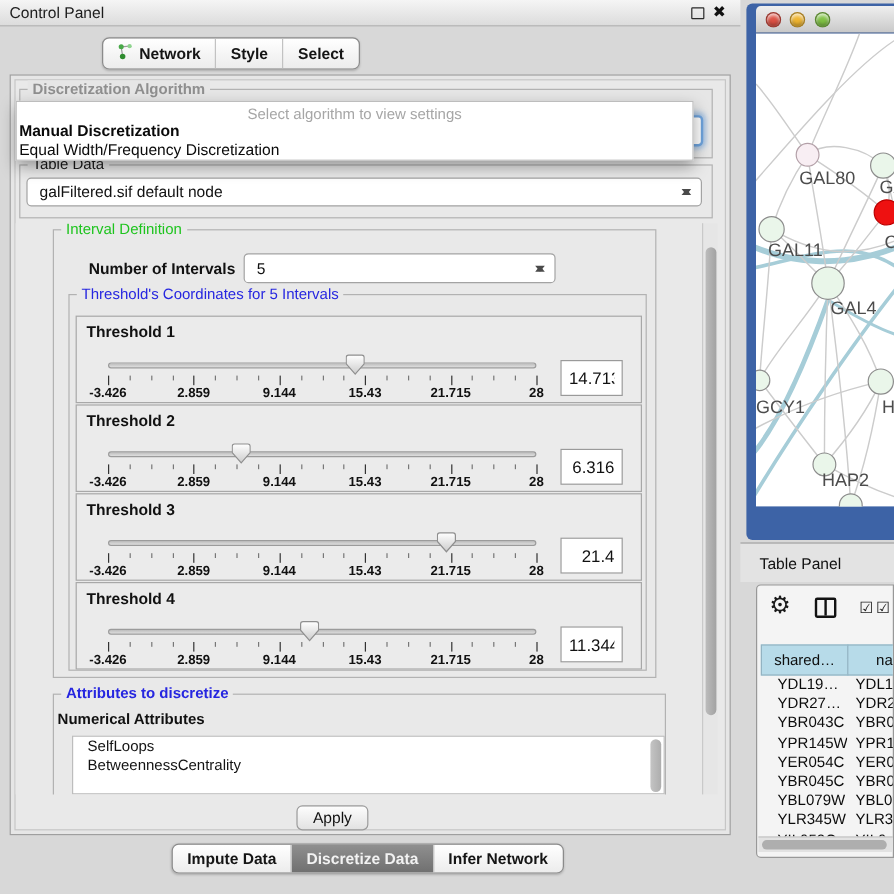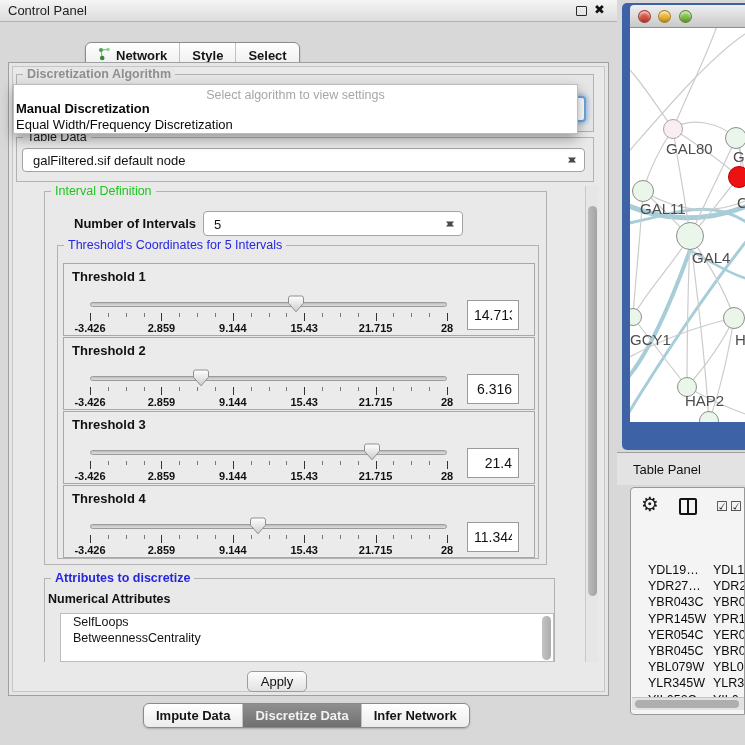--- a/index.html
+++ b/index.html
@@ -14,21 +14,21 @@
   .float-btn { position:absolute; left:576px; top:6px; width:11px; height:10px;
     border:1.5px solid #2a2a2a; border-radius:1px; }
   .close-btn { position:absolute; left:594px; top:2px; font-size:13px; font-weight:bold; color:#111; }
 
   
   .segbar { position:absolute; display:inline-flex; border:1px solid #8b8b8b; border-radius:6px;
     overflow:hidden; background:linear-gradient(#ffffff,#ececec); box-shadow:0 1px 2px rgba(0,0,0,.2); }
   .seg { padding:4px 12px; font-size:13px; font-weight:700; color:#151515; display:flex; align-items:center; gap:5px; white-space:nowrap; }
   .seg + .seg { border-left:1px solid #c2c2c2; }
   .seg.selected { background:linear-gradient(#8f8f8f,#707070); color:#f2f2f2; }
-  .top-tabs { left:85px; top:42px; }
+  .top-tabs { left:85px; top:31px; }
   .bottom-tabs { left:143px; top:703px; }
 
   
   .main-panel { position:absolute; left:8px; top:62px; width:601px; height:634px;
     border:1px solid #9f9f9f; background:#e6e6e6; }
   .inner-panel { position:absolute; left:12px; top:66px; width:593px; height:626px;
     border:1px solid #c6c6c6; background:#e9e9e9; }
 
   .group { position:absolute; border:1px solid #b2b2b2; }
   .gtitle { position:absolute; top:-8px; left:6px; background:#e9e9e9; padding:0 4px;
@@ -470,20 +470,24 @@
 
   <div class="table-panel-bar">
     <span>Table Panel</span>
   </div>
 
   <div class="table-widget">
     <span class="gear">⚙</span>
     <span class="splitcols"></span>
     <span class="chk c1">☑</span>
     <span class="chk c2">☑</span>
+    <div class="thead">
+      <div class="th c0" style="background: rgb(183, 219, 233);">shared…</div>
+      <div class="th c1" style="background: rgb(183, 219, 233);">na</div>
+    </div>
     <div class="tbody">
         <div class="trow">
           <div class="tcell c0">YDL19…</div>
           <div class="tcell c1">YDL1</div>
         </div>
         <div class="trow">
           <div class="tcell c0">YDR27…</div>
           <div class="tcell c1">YDR2</div>
         </div>
         <div class="trow">

